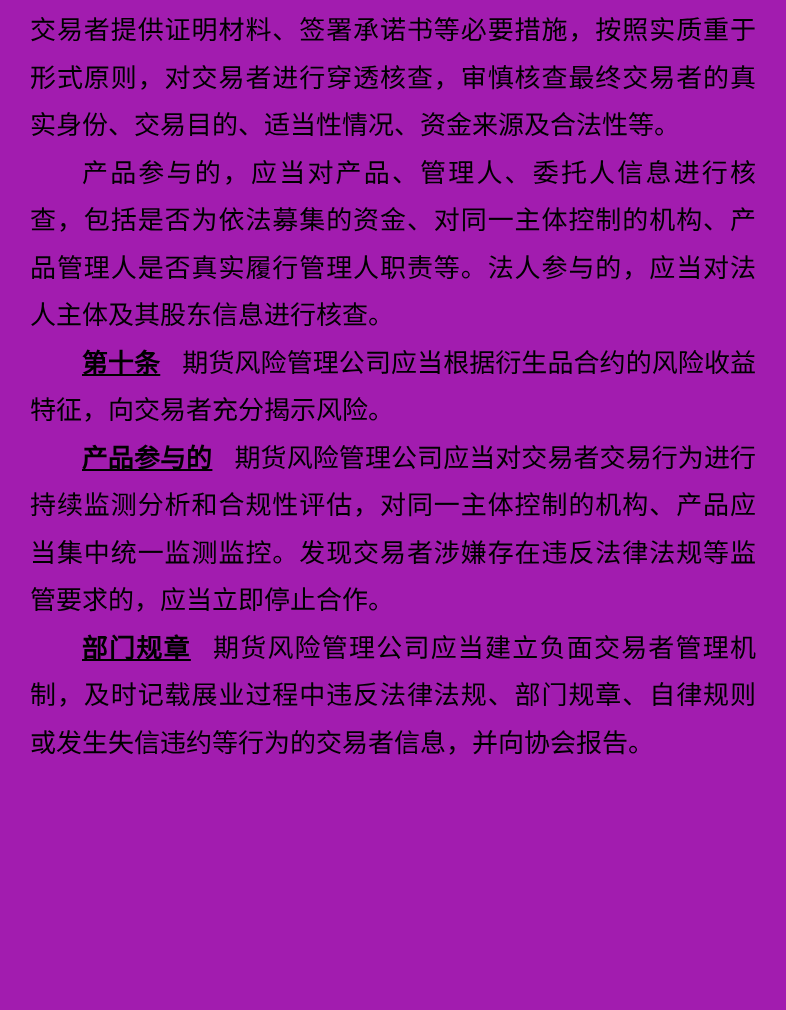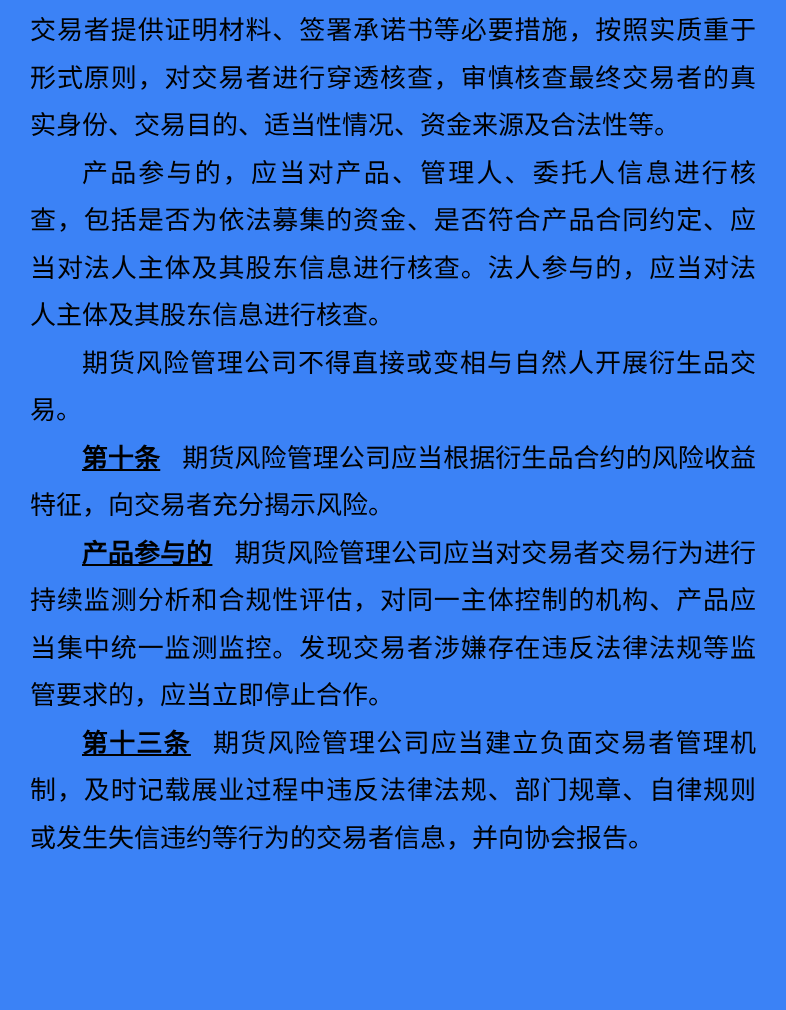--- a/index.html
+++ b/index.html
@@ -4,21 +4,21 @@
 <style>
   html, body {
     margin: 0;
     padding: 0;
     background: #ffffff;
   }
   .page {
     position: relative;
     width: 786px;
     height: 1010px;
-    background: #3b82f6;
+    background: #a21caf;
     overflow: hidden;
     box-sizing: border-box;
     padding: 7px 30px 0 30px;
   }
   .doc {
     width: 726px;
     color: #000000;
     font-family: "Liberation Serif", "DejaVu Serif", serif;
     font-size: 26px;
     line-height: 47.5px;
@@ -47,34 +47,31 @@
 <body>
 
 <div class="page">
   <div class="doc">
 
     <p class="para continued">
       <span class="art"></span><span>交易者提供证明材料、签署承诺书等必要措施，按照实质重于形式原则，对交易者进行穿透核查，审慎核查最终交易者的真实身份、交易目的、适当性情况、资金来源及合法性等。</span>
     </p>
 
     <p class="para">
-      <span class="art"></span><span>产品参与的，应当对产品、管理人、委托人信息进行核查，包括是否为依法募集的资金、是否符合产品合同约定、应当对法人主体及其股东信息进行核查。法人参与的，应当对法人主体及其股东信息进行核查。</span>
+      <span class="art"></span><span>产品参与的，应当对产品、管理人、委托人信息进行核查，包括是否为依法募集的资金、对同一主体控制的机构、产品管理人是否真实履行管理人职责等。法人参与的，应当对法人主体及其股东信息进行核查。</span>
     </p>
 
-    <p class="para">
-      <span class="art"></span><span>期货风险管理公司不得直接或变相与自然人开展衍生品交易。</span>
-    </p>
 
     <p class="para">
       <span class="art">第十条</span><span>期货风险管理公司应当根据衍生品合约的风险收益特征，向交易者充分揭示风险。</span>
     </p>
 
     <p class="para">
       <span class="art">产品参与的</span><span>期货风险管理公司应当对交易者交易行为进行持续监测分析和合规性评估，对同一主体控制的机构、产品应当集中统一监测监控。发现交易者涉嫌存在违反法律法规等监管要求的，应当立即停止合作。</span>
     </p>
 
     <p class="para">
-      <span class="art">第十三条</span><span>期货风险管理公司应当建立负面交易者管理机制，及时记载展业过程中违反法律法规、部门规章、自律规则或发生失信违约等行为的交易者信息，并向协会报告。</span>
+      <span class="art">部门规章</span><span>期货风险管理公司应当建立负面交易者管理机制，及时记载展业过程中违反法律法规、部门规章、自律规则或发生失信违约等行为的交易者信息，并向协会报告。</span>
     </p>
 
 
   </div>
 </div>
 
 </body></html>

